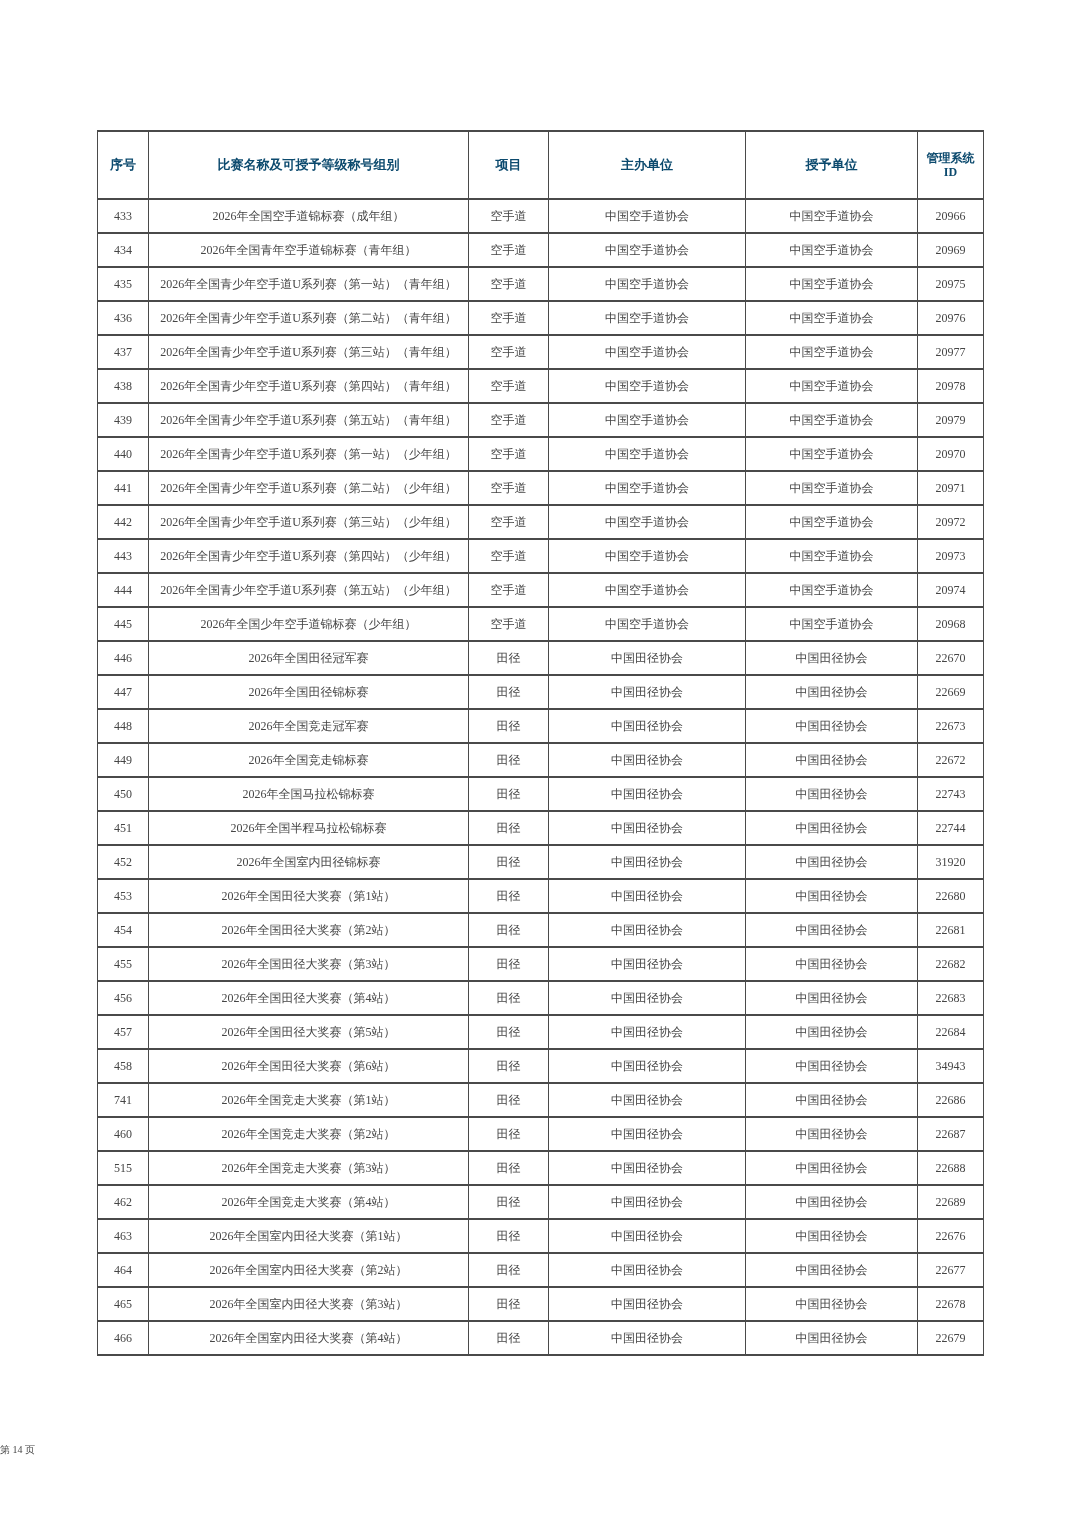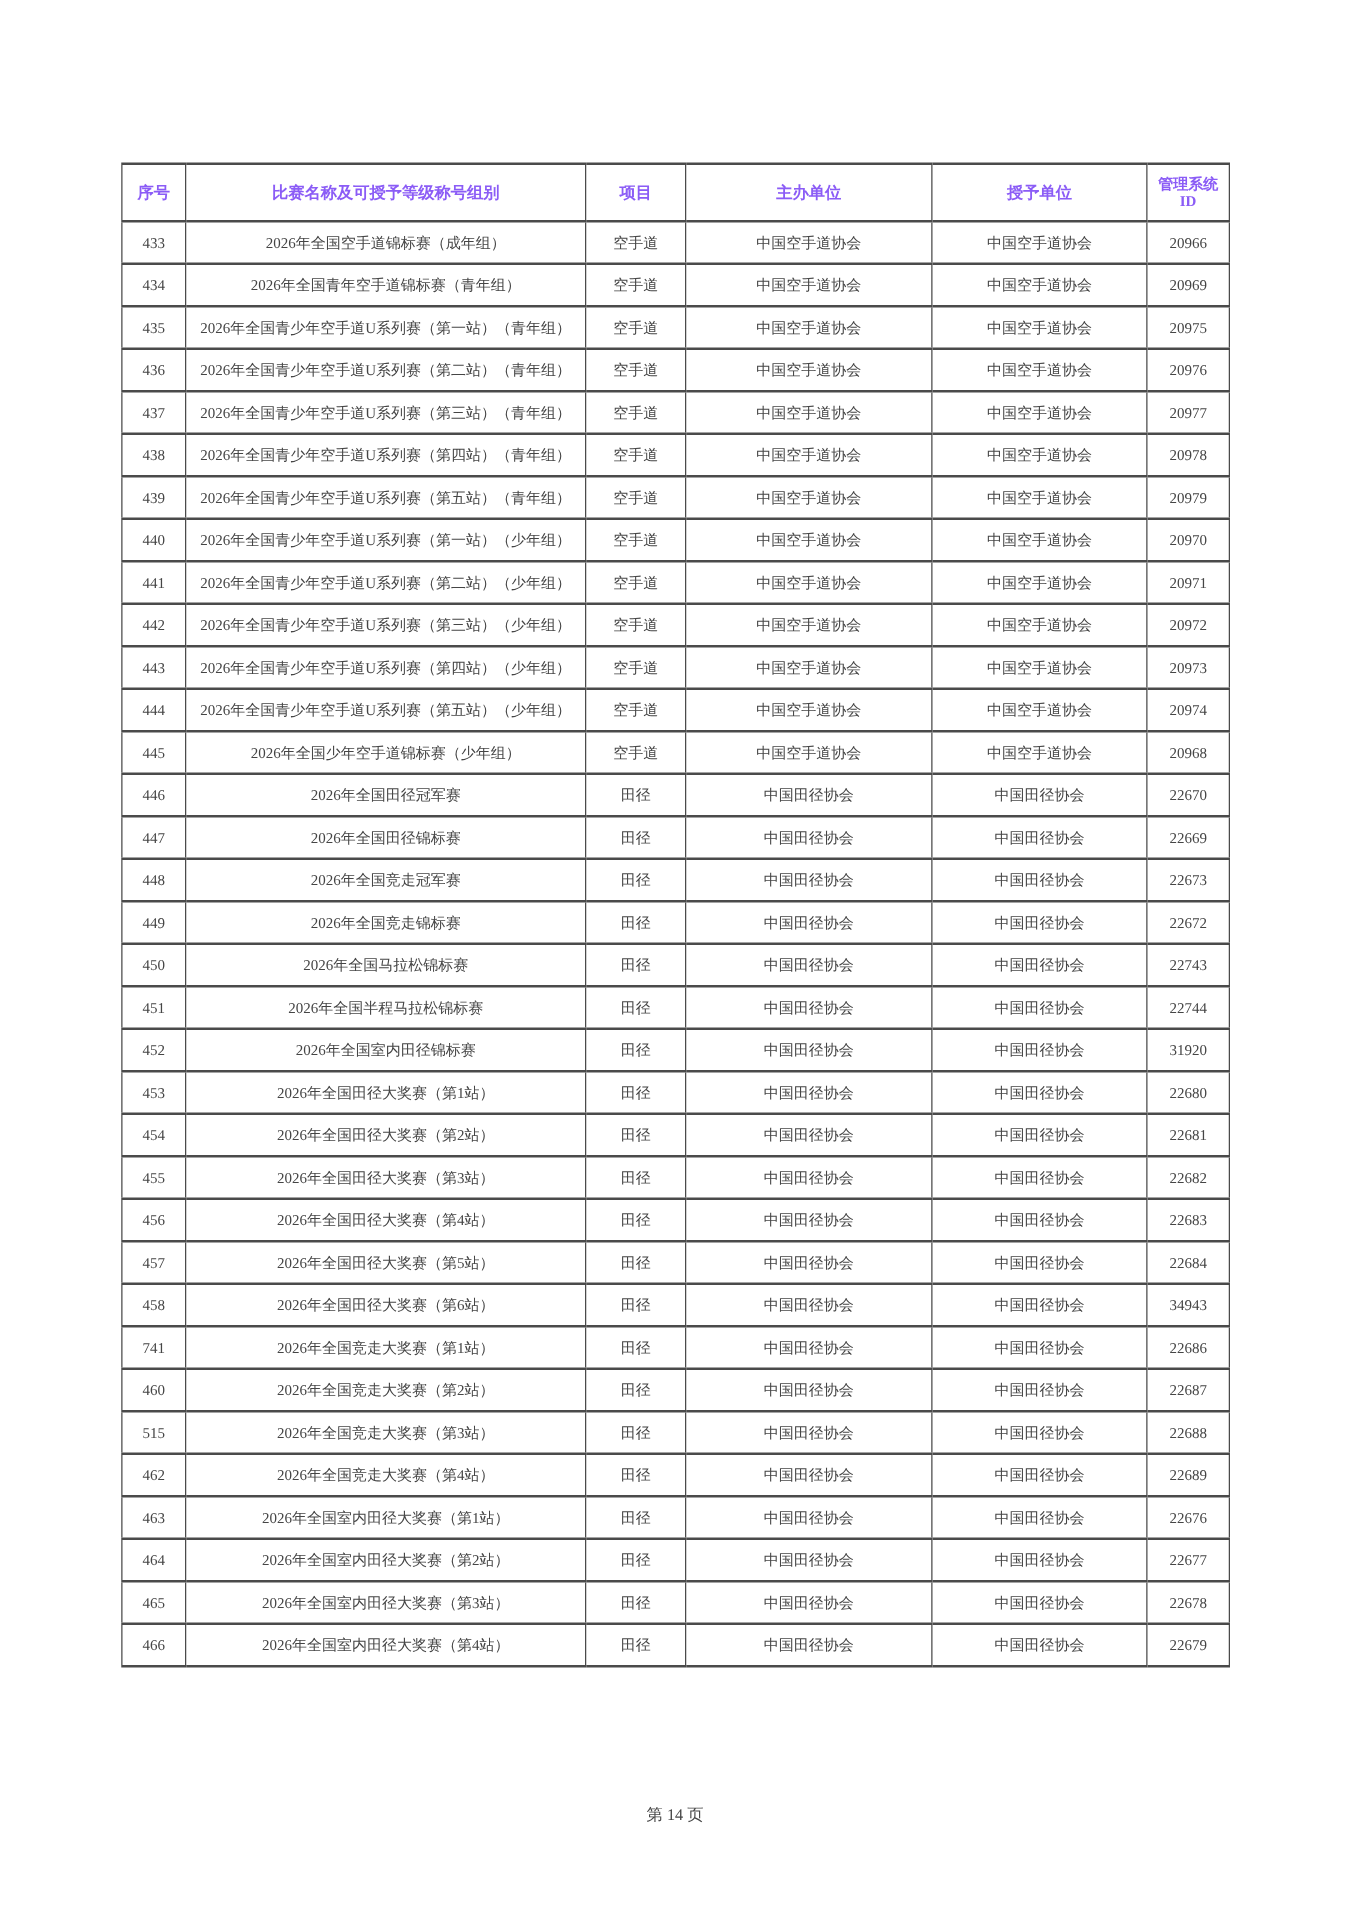--- a/index.html
+++ b/index.html
@@ -26,41 +26,41 @@
     border-bottom-width: 2px;
     text-align: center;
     vertical-align: middle;
     padding: 0 3px;
     overflow: hidden;
   }
   .comp-table th {
     font-weight: bold;
     font-size: 13px;
     height: 42px;
-    color: #8b5cf6;
+    color: #0c4a6e;
     margin-top: 24px;
   }
   .comp-table td {
     font-size: 12px;
     height: 32px;
     color: #454545;
   }
   .comp-table th.id-header {
     white-space: pre-line;
     font-size: 12px;
     line-height: 1.2;
-    padding: 1px 1px;
+    padding: 12px 1px;
   }
   .footer {
     position: absolute;
     top: 1443px;
     left: 0;
     width: 100%;
-    text-align: center;
-    font-size: 13px;
+    text-align: left;
+    font-size: 10px;
     color: #474747;
   }
 </style>
 </head>
 <body>
 
 <div class="page">
   <table class="comp-table">
     <colgroup>
       <col style="width:51px">

